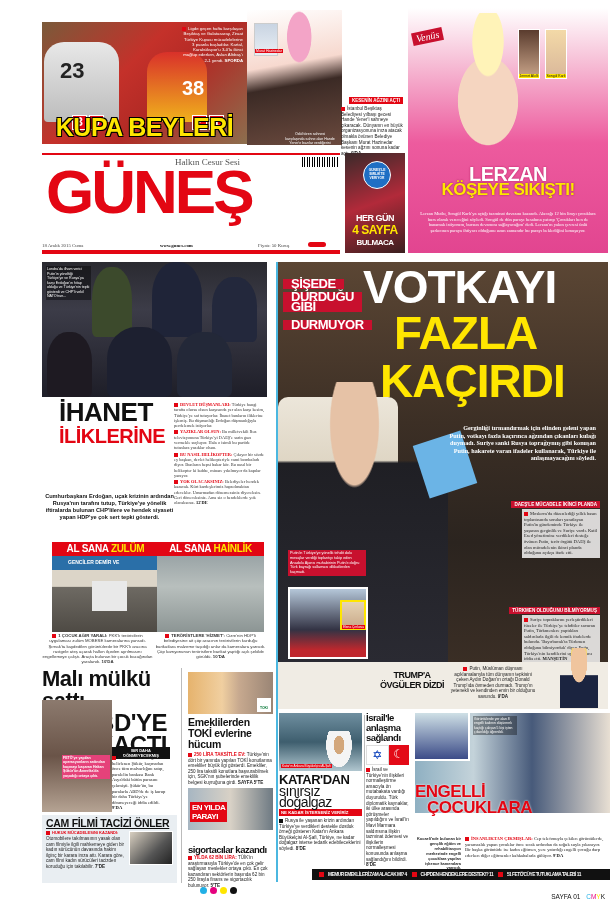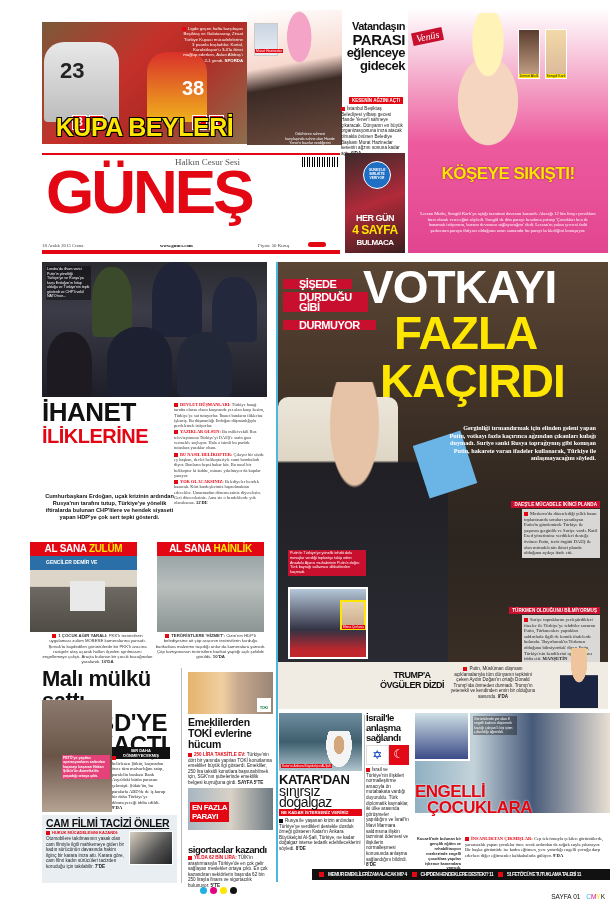--- a/index.html
+++ b/index.html
@@ -56,21 +56,21 @@
   #bulmaca { left:345px; top:153px; width:60px; height:100px; background:linear-gradient(160deg,#3a2a2a 0%, #b22a3a 50%, #3a1f1f 100%); }
   #bulmaca .badge { position:absolute; left:18px; top:8px; width:28px; height:28px; border-radius:50%; background:#1f6fc4; border:1px solid #fff; color:#fff; font-size:3.3px; text-align:center; line-height:4px; padding-top:6px; font-weight:bold; }
   #bulmaca .l1 { position:absolute; left:0; right:0; top:60px; text-align:center; color:#fff; font-size:9px; font-weight:900; }
   #bulmaca .l2 { position:absolute; left:0; right:0; top:70px; text-align:center; color:#ffe600; font-size:12px; font-weight:900; }
   #bulmaca .l3 { position:absolute; left:0; right:0; top:85px; text-align:center; color:#fff; font-size:8px; font-weight:900; }
 
   
   #ihanet-photo { left:42px; top:262px; width:225px; height:135px; background:linear-gradient(180deg,#2a2a30 0%,#3c3c48 35%,#1e1e28 100%); }
   #ihanet-photo .p { position:absolute; border-radius:45% 45% 10% 10%; }
   #ihanet-photo .cap { position:absolute; left:4px; top:4px; width:45px; font-size:3.6px; line-height:4.5px; color:#fff; background:rgba(0,0,0,0.4); padding:1px; }
-  #ihanet-head { left:42px; top:400px; width:95px; }
+  #ihanet-head { left:59px; top:400px; width:95px; }
   #ihanet-head .h1 { font-size:26px; line-height:25px; font-weight:900; color:#111; letter-spacing:-0.5px; }
   #ihanet-head .h2 { font-size:20px; line-height:23px; font-weight:900; color:#e30613; letter-spacing:-0.5px; }
   #ihanet-head .h3 { font-size:26px; line-height:25px; font-weight:900; color:#111; letter-spacing:-0.5px; }
   #ihanet-lead { left:42px; top:493px; width:135px; font-size:5.6px; line-height:7px; font-weight:bold; color:#111; text-align:center; }
   #ihanet-side { left:174px; top:402px; width:92px; }
   #ihanet-side p { font-size:4.4px; line-height:5.3px; color:#333; margin-bottom:1px; }
   #ihanet-side b { color:#e30613; }
 
   .alsana { top:542px; width:111px; height:90px; }
   .alsana .band { position:absolute; left:2px; top:0; height:14px; right:2px; background:#e30613; color:#fff; font-weight:900; font-size:10px; line-height:14px; text-align:center; letter-spacing:-0.3px; }
@@ -104,21 +104,21 @@
   #sig h3 { font-size:9.5px; font-weight:900; color:#111; margin-top:14px; }
   #cmyk-dots { left:200px; top:887px; display:flex; gap:3px; }
   #cmyk-dots i { display:inline-block; width:7px; height:7px; border-radius:50%; }
 
   
   #putin { left:278px; top:262px; width:330px; height:400px; background:linear-gradient(180deg,#5b4634 0%,#3c2f25 40%,#2b241f 70%,#3a2e25 100%); overflow:hidden; }
   #putin .body { position:absolute; left:0; top:120px; width:170px; height:280px; background:radial-gradient(ellipse at 45% 15%, #e6c2a6 0 18%, transparent 19%), linear-gradient(180deg,transparent 0 28%, #1f1f24 29%, #2a2a32 100%); }
   #putin .chair { position:absolute; left:0; top:135px; width:120px; height:140px; background:linear-gradient(180deg,#ece6da,#cfc3ab); border-radius:10px; }
   #putin .envelope { position:absolute; left:142px; top:175px; width:50px; height:55px; background:#6bb4e6; transform:rotate(-18deg); }
   #putin .kicker { position:absolute; left:5px; top:12px; width:72px; }
-  #putin .kicker span { display:inline-block; background:#c8102e; color:#fff; font-weight:900; font-size:11px; line-height:10px; padding:0 16px; margin-bottom:1px; }
+  #putin .kicker span { display:inline-block; background:#c8102e; color:#fff; font-weight:900; font-size:13px; line-height:10px; padding:0 8px; margin-bottom:1px; }
   #putin .h-votka { position:absolute; left:85px; top:2px; font-size:46px; line-height:46px; font-weight:900; color:#fff; letter-spacing:-1px; }
   #putin .h-fazla { position:absolute; left:116px; top:48px; font-size:46px; line-height:46px; font-weight:900; color:#ffe600; letter-spacing:-1px; }
   #putin .h-kacirdi { position:absolute; left:102px; top:96px; font-size:46px; line-height:46px; font-weight:900; color:#ffe600; letter-spacing:-1px; }
   #putin .lead { position:absolute; right:12px; top:162px; width:150px; font-size:6.2px; line-height:7.6px; color:#fff; font-weight:bold; text-align:right; }
   #putin .sub1 { position:absolute; right:8px; top:239px; background:#c8102e; color:#fff; font-size:4.6px; font-weight:bold; padding:1px 3px; }
   #putin .box1 { position:absolute; right:8px; top:247px; width:78px; background:rgba(255,255,255,0.82); padding:2px; }
   #putin .sub2 { position:absolute; right:8px; top:345px; background:#c8102e; color:#fff; font-size:4.6px; font-weight:bold; padding:1px 3px; }
   #putin .box2 { position:absolute; right:8px; top:353px; width:78px; background:rgba(255,255,255,0.82); padding:2px; }
   #putin .redcap { position:absolute; left:10px; top:288px; width:78px; background:#c8102e; color:#fff; font-size:3.8px; line-height:4.8px; padding:1px 2px; }
   #putin .inset { position:absolute; left:10px; top:325px; width:80px; height:72px; background:linear-gradient(180deg,#b5c7d9 0%,#334 60%,#c0272d 90%); border:2px solid #fff; }
@@ -184,40 +184,35 @@
       <span>1</span>
   </div>
   <div class="title cond">KUPA BEYLERİ</div>
 </div>
 
 <div id="parasi" class="abs">
   <div class="woman"></div>
   <div class="inset"></div>
   <div class="inset-label">Murat Hazinedar</div>
   <div class="caption">Ödül tören sahnesi karşılaşında sahne alan Hande Yener'e bazılar verdiğerini açıklanmadı</div>
-  <h2 class="cond">
-    <span style="display:block;font-size:11px">Vatandaşın</span>
-    <span style="display:block;font-size:15px">PARASI</span>
-    <span style="display:block">eğlenceye</span>
-    <span style="display:block">gidecek</span>
-  </h2>
   <div class="kicker">KESENİN AĞZINI AÇTI</div>
   <div class="txt tiny"><span class="sq"></span><span>İstanbul Beşiktaş Belediyesi yılbaşı gecesi Hande Yener'i sahneye çıkaracak. Dünyanın en büyük organizasyonuna imza atacak olmakla övünen Belediye Başkanı Murat Hazinedar kesenin ağzını sonuna kadar açtı.</span> <b>9'DA</b></div>
 </div>
 
 <div id="venus" class="abs">
   <div class="lady"></div>
   <div class="logo">Venüs</div>
   <div class="mini" style="left:110px;background:linear-gradient(#5a3c2e,#caa58a)">
       <div class="mini-label">Jennet Akıllı</div>
     </div>
   <div class="mini" style="left:137px;background:linear-gradient(#f3d9a7,#d9b79a)">
       <div class="mini-label">Songül Karlı</div>
     </div>
   <h2 class="cond">
+    <span class="h-lerzan">LERZAN</span>
     <span class="h-kos">KÖŞEYE SIKIŞTI!</span>
   </h2>
   <div class="txt serif">Lerzan Mutlu, Songül Karlı'ya açtığı tazminat davasını kazandı. Alacağı 12 bin lirayı çocuklara burs olarak vereceğini söyledi. Songül de dün parayı hesabına yatırıp 'Çocukları ben de banamak istiyorum, bursun devamını sağlayacağım' dedi. Lerzan'ın yakın çevresi ünlü şarkıcının paraya ihtiyacı olduğunu uzun zamandır bu parayı beklediğini konuşuyor.</div>
 </div>
 
 <div id="mast-top" class="abs"></div>
 <div id="slogan" class="abs">Halkın Cesur Sesi</div>
 <div id="barcode" class="abs"></div>
 <div id="logo" class="abs">GÜNEŞ</div>
 <div id="mast-date" class="abs">18 Aralık 2015 Cuma</div>
@@ -247,21 +242,21 @@
   <div class="h2">İLİKLERİNE</div>
 </div>
 <div id="ihanet-lead" class="abs">Cumhurbaşkanı Erdoğan, uçak krizinin ardından Rusya'nın tarafını tutup, Türkiye'ye yönelik iftiralarda bulunan CHP'lilere ve hendek siyaseti yapan HDP'ye çok sert tepki gösterdi.</div>
 <div id="ihanet-side" class="abs serif">
   <p><span class="sq"></span><b>DEVLET DÜŞMANLARI:</b> <span>Türkiye hangi tarafta olursa olsun karşısında yer alan karşı kesim, Türkiye'ye saf tutuyorlar. İhanet bunların iliklerine işlemiş. Bu düşmanlığı Erdoğan düşmanlığıyla perdelemek istiyorlar.</span></p>
   <p><span class="sq"></span><b>YAZIKLAR OLSUN:</b> <span>Bu milletvekili Rus televizyonuna Türkiye'yi DAEŞ'e sarin gazı vermekle suçluyor. Hala o isimli bu partide tutanlara yazıklar olsun.</span></p>
   <p><span class="sq"></span><b>BU NASIL HELİKOPTER:</b> <span>Çıkıyor bir sözde ey başkan, devlet helikopteriyle cami bombaladı diyor. Bunların hepsi bakar kör. Bu nasıl bir helikopter ki kubbe, minare yıkılmıyor da kapılar yanıyor.</span></p>
   <p><span class="sq"></span><b>YOK OLACAKSINIZ:</b> <span>Belediyeler hendek kazacak. Kürt kardeşlerimiz hapsolmaktan edecekler. Umarmadan dönemezsiniz diyeceksin. Geri döneceksiniz. Ama siz o hendeklerde yok olacaksınız.</span> <strong style="color:#111">12'DE</strong></p>
 </div>
 
-<div class="abs alsana" style="left:28px">
+<div class="abs alsana" style="left:50px">
   <div class="band cond"><span>AL SANA</span> <em>ZULÜM</em></div>
   <div class="pic" style="background:linear-gradient(180deg,#2a6fa8 0 18%,#dcd5c8 19% 40%,#6e6a63 41%,#4e4a44 100%)">
     <div style="position:absolute;left:16px;top:3px;color:#fff;font-size:5px;font-weight:bold">GENCİLER DEMİR VE</div>
     <div style="position:absolute;left:40px;top:25px;width:35px;height:30px;background:#e9e9e9"></div>
   </div>
 </div>
 <div class="abs alsana-cap" style="left:42px"><span class="sq"></span><b>1 ÇOCUK AĞIR YARALI:</b> <span>PKK'lı teröristlerin uygulaması zulüm MOBESE kameralarına yansıdı. Şırnak'ta kaydedilen görüntülerde bir PKK'lı aracına rastgele ateş açarak halkın ilçeden ayrılmasını engellemeye çalıştı. Araçta bulunan bir çocuk bacağından yaralandı.</span> <b>10'DA</b></div>
 
 <div class="abs alsana" style="left:155px">
   <div class="band cond"><span>AL SANA</span> <em>HAİNLİK</em></div>
@@ -292,21 +287,21 @@
 <div id="toki" class="abs">
   <div class="pic">
       <div class="logo">TOKİ</div>
     </div>
   <h3 class="cond">Emeklilerden TOKİ evlerine hücum</h3>
   <div class="txt tiny"><span class="sq"></span><b style="color:#e30613">250 LİRA TAKSİTLE EV:</b> <span>Türkiye'nin dört bir yanında yapılan TOKİ konutlarına emekliler büyük ilgi gösterdi. Emekliler, 250 lira taksitli konutlara başvurabilmek için, SGK'nın şubelerinde emeklilik belgesi kuyruğuna girdi.</span> <b>SAYFA 5'TE</b></div>
 </div>
 <div id="sig" class="abs">
   <div class="pic">
     <div class="badge cond">
-        <span style="display:block">EN FAZLA</span>
+        <span style="display:block">EN YILDA</span>
         <span style="display:block">PARAYI</span>
       </div>
   </div>
   <h3 class="cond">sigortacılar kazandı</h3>
   <div class="tiny"><span class="sq"></span><b style="color:#e30613">YILDA 62 BİN LİRA:</b> <span>TÜİK'in araştırmasıyla Türkiye'de en çok gelir sağlayan meslekler ortaya çıktı. En çok kazandıran sektörlerin başında 62 bin 250 lirayla finans ve sigortacılık bulunuyor.</span> <b>5'TE</b></div>
 </div>
 <div id="cmyk-dots" class="abs">
   <i style="background:#21b0e6"></i>
     <i style="background:#e5007e"></i>
     <i style="background:#ffe600"></i>

